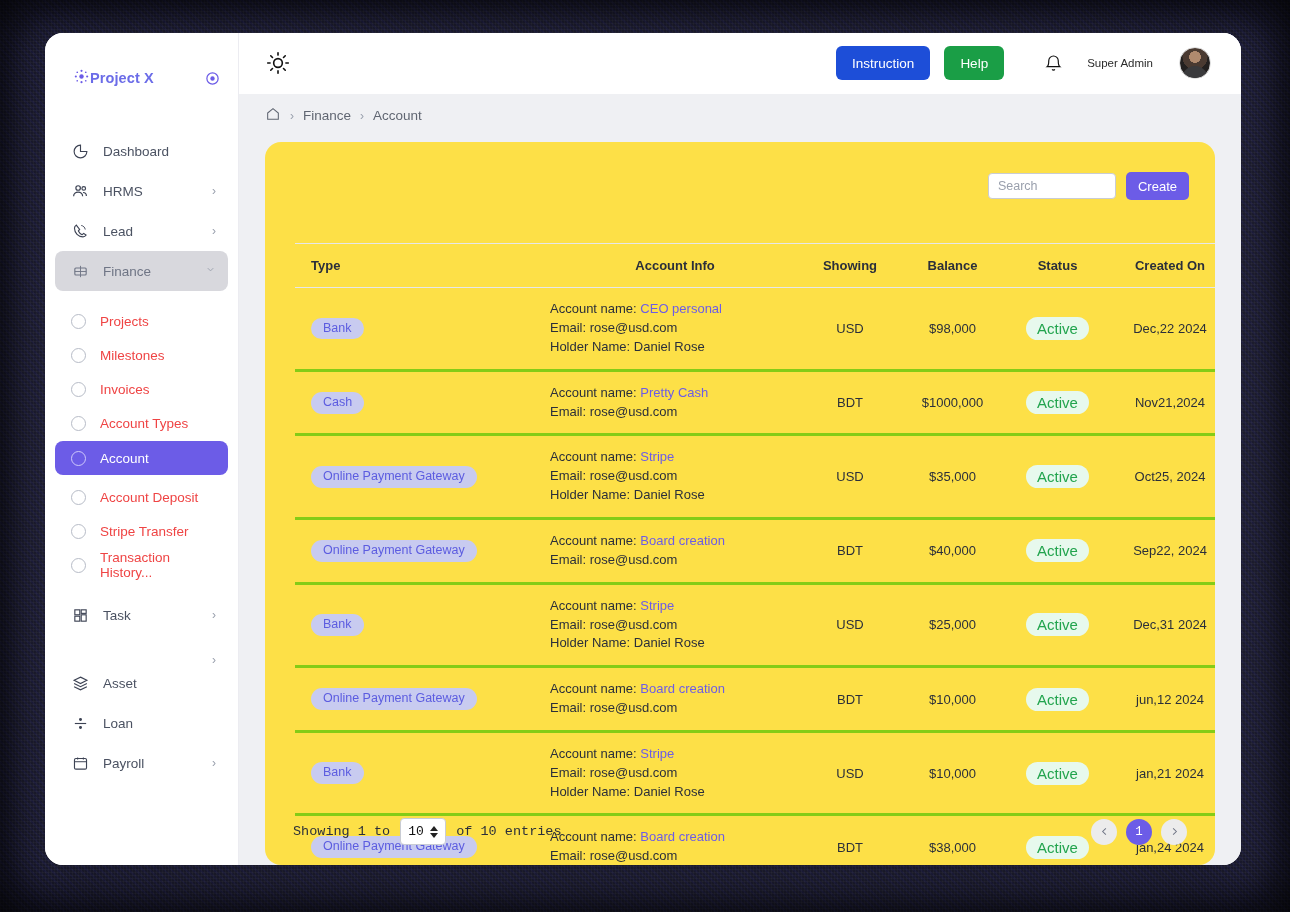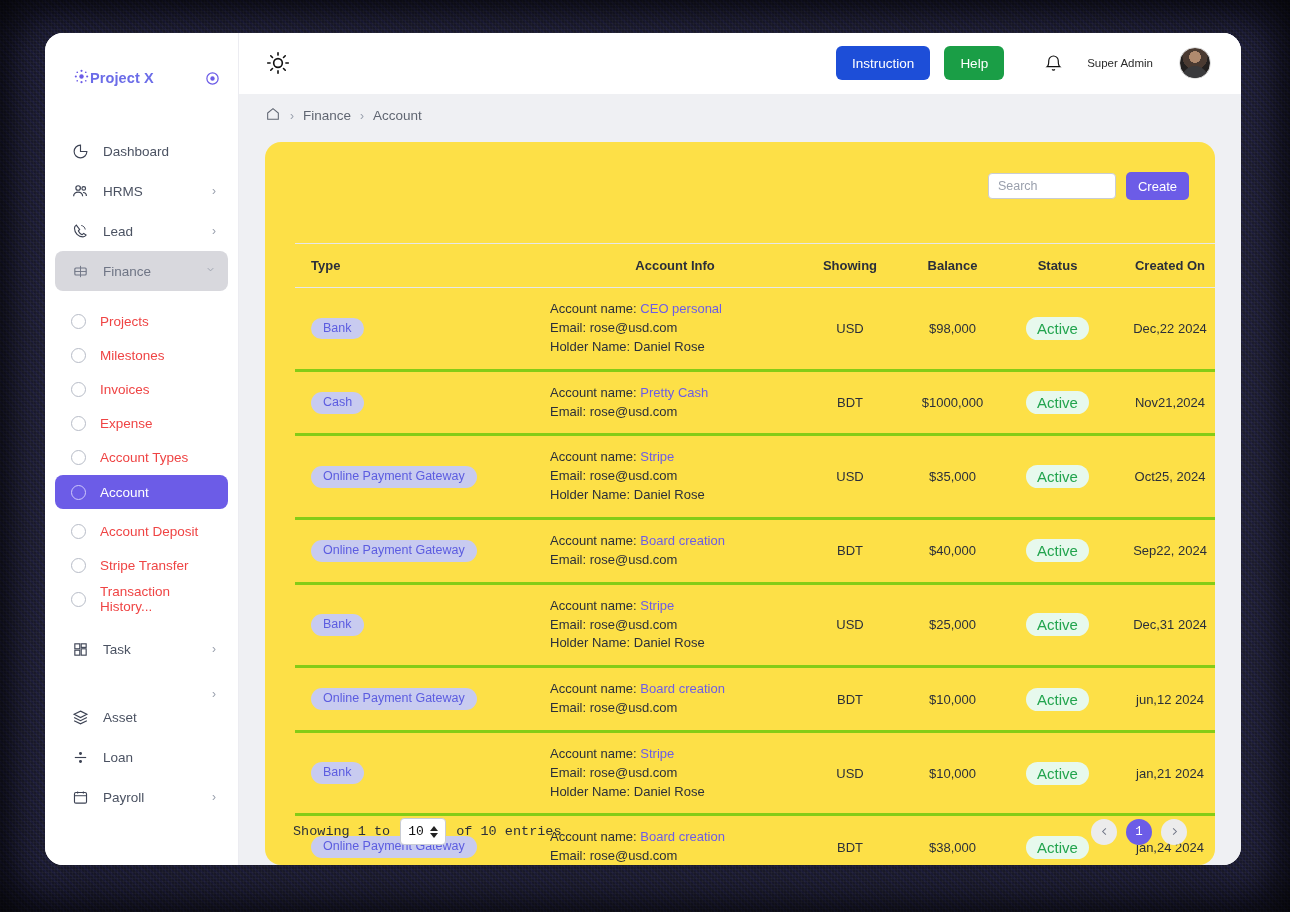--- a/index.html
+++ b/index.html
@@ -338,24 +338,20 @@
             <span class="ring"></span>
             <span>Projects</span>
           </div>
           <div class="sub-item" style="margin-bottom:2px">
             <span class="ring"></span>
             <span>Milestones</span>
           </div>
           <div class="sub-item" style="margin-bottom:2px">
             <span class="ring"></span>
             <span>Invoices</span>
-          </div>
-          <div class="sub-item" style="margin-bottom:2px">
-            <span class="ring"></span>
-            <span>Expense</span>
           </div>
           <div class="sub-item" style="margin-bottom:2px">
             <span class="ring"></span>
             <span>Account Types</span>
           </div>
           <div class="sub-item selected" style="margin-bottom:2px">
             <span class="ring"></span>
             <span>Account</span>
           </div>
           <div class="sub-item" style="margin-bottom:2px;margin-top:6px">

